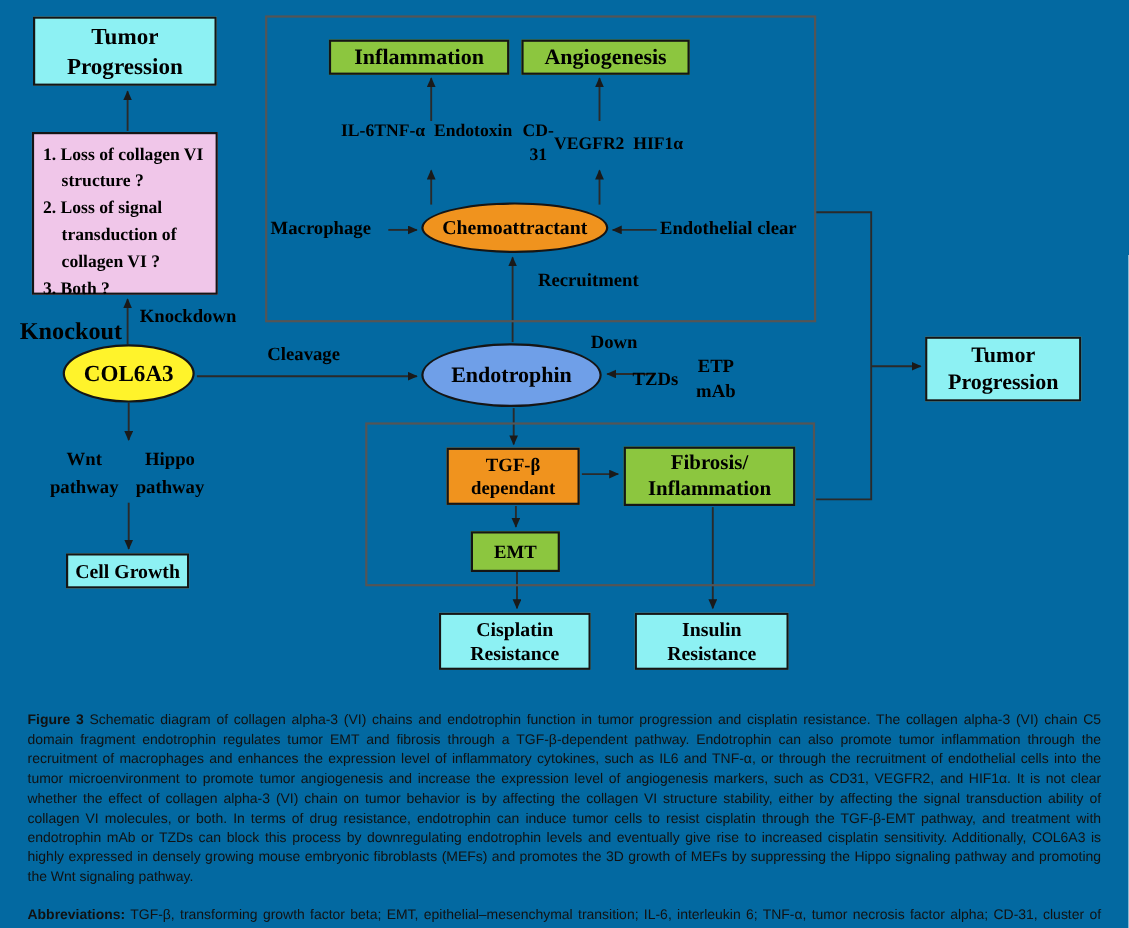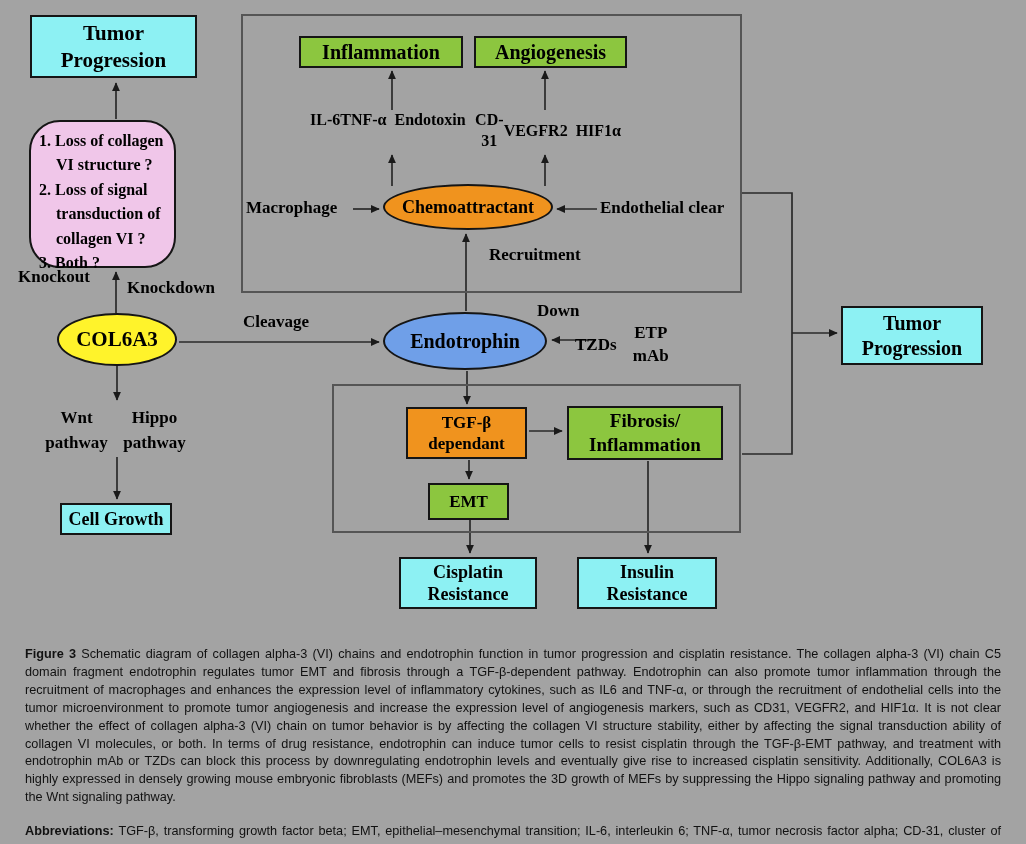--- a/index.html
+++ b/index.html
@@ -1,16 +1,16 @@
 <!DOCTYPE html>
 <html><head>
 <meta charset="utf-8">
 <style>
   html,body{margin:0;padding:0;background:#ffffff;}
-  .page{position:relative;width:1026px;height:844px;background:#a3a3a3;overflow:hidden;
+  .page{position:relative;width:1026px;height:844px;background:#0369a1;overflow:hidden;
         font-family:"Liberation Serif","DejaVu Serif",serif;color:#000;}
   .diagram{position:absolute;left:0;top:0;width:1026px;height:622px;}
   svg.wires{position:absolute;left:0;top:0;width:1026px;height:622px;}
   .abs{position:absolute;box-sizing:border-box;}
   .node{display:flex;align-items:center;justify-content:center;text-align:center;
         font-weight:bold;border:2px solid #151515;line-height:1.25;}
   .cyan{background:#8df1f3;}
   .green{background:#8cc63f;}
   .orange{background:#f0931e;}
   .ellipse{border-radius:50%;}
@@ -62,27 +62,27 @@
       </g>
     </svg>
 
     <div class="abs container-box" style="left:241px;top:14px;width:501px;height:279px;"></div>
     <div class="abs container-box" style="left:332px;top:384px;width:409px;height:149px;"></div>
 
     <div class="abs node cyan" style="left:30px;top:15px;width:167px;height:63px;font-size:21px;padding:0 14px;">
       <span>Tumor Progression</span>
     </div>
 
-    <div class="abs pink-box" style="left:29px;top:120px;width:147px;height:148px;border-radius:31px;">
+    <div class="abs pink-box" style="left:29px;top:120px;width:169px;height:148px;">
       <div class="hyp">1. Loss of collagen VI structure ?</div>
       <div class="hyp">2. Loss of  signal transduction of collagen VI ?</div>
       <div class="hyp">3. Both ?</div>
     </div>
 
-    <div class="abs lbl" style="left:18px;top:267px;font-size:17px;">Knockout</div>
+    <div class="abs lbl" style="left:18px;top:288px;font-size:22px;">Knockout</div>
     <div class="abs lbl" style="left:127px;top:278px;font-size:17px;">Knockdown</div>
 
     <div class="abs node ellipse" style="left:57px;top:313px;width:120px;height:53px;background:#fff32b;font-size:21px;">
       <span>COL6A3</span>
     </div>
 
     <div class="abs lbl" style="left:243px;top:312px;font-size:17px;">Cleavage</div>
 
     <div class="abs stack" style="left:40px;top:405px;width:156px;font-size:17px;line-height:25px;">
       <span>Wnt pathway</span>

